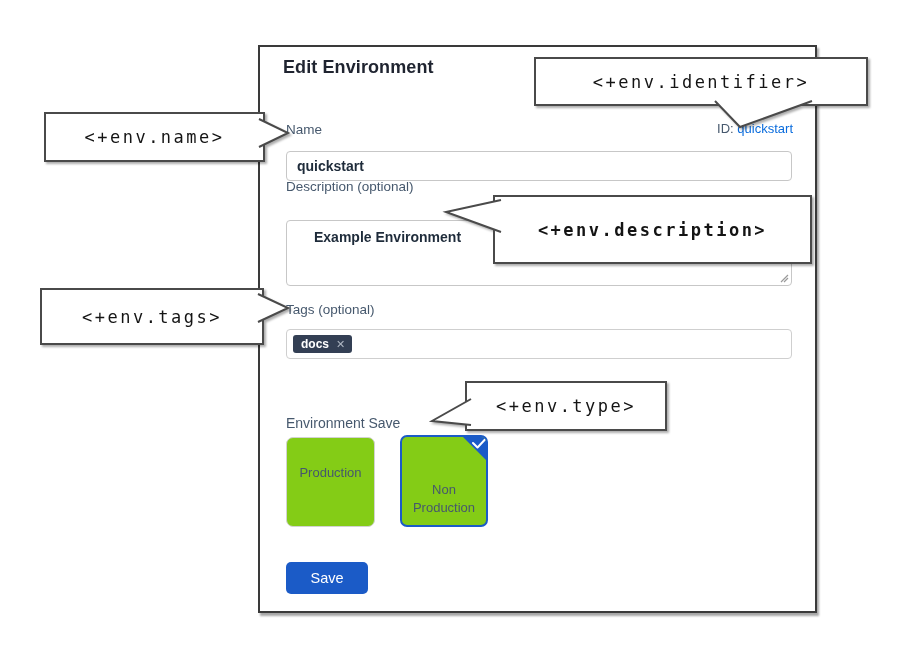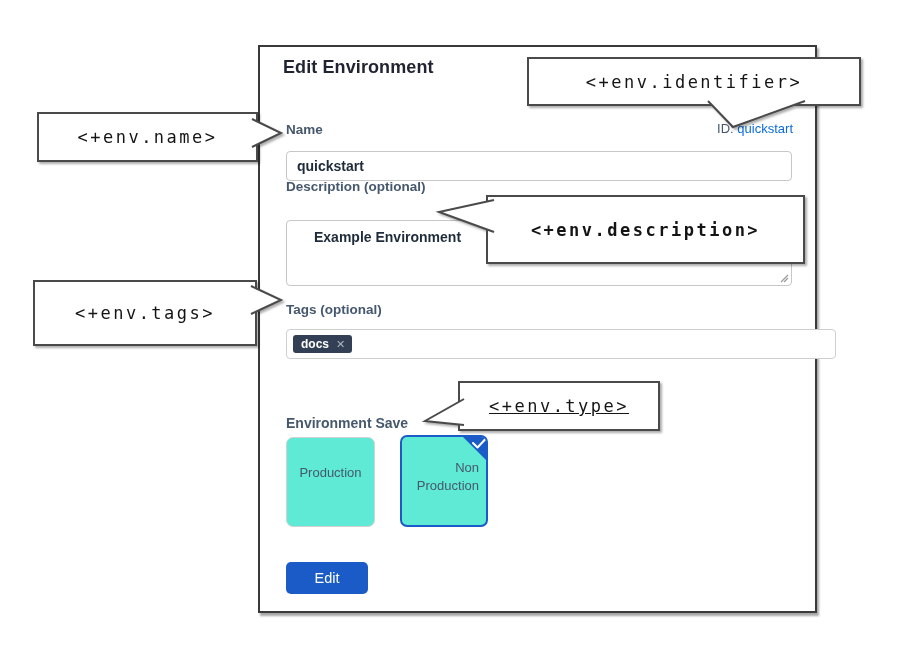--- a/index.html
+++ b/index.html
@@ -20,21 +20,21 @@
     background:#fff;border:2px solid #3a3a3a;
     box-shadow:2px 3px 2px rgba(0,0,0,0.35);
     z-index:1;
   }
   .dialog-title{
     position:absolute;left:23px;top:10px;
     font-size:18px;font-weight:bold;color:#1f2430;letter-spacing:0.1px;
   }
   .field-label{
     position:absolute;left:26px;
-    font-size:13.5px;color:var(--label-color);font-weight:700;
+    font-size:13.5px;color:var(--label-color);font-weight:400;
   }
   .id-row{
     position:absolute;right:22px;top:74px;
     font-size:13px;color:var(--label-color);
   }
   .id-row a{color:var(--link-blue);text-decoration:none;}
   .text-input{
     position:absolute;left:26px;width:506px;height:30px;
     border:1px solid #c7c7c7;border-radius:4px;background:#fff;
     font-family:"Liberation Sans",sans-serif;
@@ -46,65 +46,66 @@
   }
   .textarea{
     width:100%;height:100%;border:1px solid #c7c7c7;border-radius:4px;
     background:#fff;resize:none;outline:none;
     font-family:"Liberation Sans",sans-serif;
     font-size:14px;font-weight:bold;color:var(--input-text);
     padding:8px 27px;
   }
   .resize-handle{position:absolute;right:3px;bottom:3px;}
   .tags-box{
-    position:absolute;left:26px;top:282px;width:550px;height:30px;
+    position:absolute;left:26px;top:282px;width:506px;height:30px;
     border:1px solid #cfcfcf;border-radius:4px;background:#fff;
     display:flex;align-items:center;padding:0 6px;cursor:text;
   }
   .tag-chip{
     background:var(--chip-bg);color:#fff;border-radius:3px;
     font-size:12px;font-weight:bold;
     padding:3px 7px 3px 8px;display:inline-flex;align-items:center;gap:7px;
     line-height:1;
   }
   .tag-x{color:#aeb6c2;font-weight:400;font-size:11px;cursor:pointer;}
   .type-card{
-    position:absolute;background:#5eead4;border-radius:7px;overflow:hidden;
+    position:absolute;background:#84cc16;border-radius:7px;overflow:hidden;
     display:flex;align-items:flex-start;justify-content:center;
     text-align:center;cursor:pointer;
     font-size:13px;color:var(--label-color);line-height:1.35;
   }
   .type-card .card-label{margin-top:26px;}
   .card-production{left:26px;top:390px;width:89px;height:90px;border:1px solid #d2d2d2;}
   .card-nonproduction{left:140px;top:388px;width:88px;height:92px;border:2px solid var(--accent-blue);}
-  .card-nonproduction .card-label{margin-top:22px;width:70px;text-align:right;}
+  .card-nonproduction .card-label{margin-top:44px;width:70px;}
   .check-corner{position:absolute;top:-2px;right:-2px;}
   .save-button{
     position:absolute;left:26px;top:515px;width:82px;height:32px;
     background:var(--accent-blue);color:#fff;border:none;border-radius:5px;
     font-family:"Liberation Sans",sans-serif;font-size:14.5px;
     cursor:pointer;
   }
 
   
   .callout{
     position:absolute;z-index:10;
     background:#fff;border:2px solid var(--callout-border);
     display:flex;align-items:center;justify-content:center;
     font-family:"DejaVu Sans Mono",monospace;
     font-size:17px;letter-spacing:2.5px;color:#141414;
     filter:drop-shadow(2px 2px 1.2px rgba(0,0,0,0.32));
+    margin-left:7px;
   }
   .callout .tail{position:absolute;left:-2px;top:-2px;overflow:visible;pointer-events:none;}
   .callout .tail path{fill:#fff;stroke:var(--callout-border);stroke-width:2;stroke-linejoin:miter;}
   .co-identifier{left:527px;top:57px;width:334px;height:49px;}
   .co-name{left:37px;top:112px;width:221px;height:50px;}
   .co-description{left:486px;top:195px;width:319px;height:69px;font-weight:bold;}
-  .co-tags{left:33px;top:280px;width:224px;height:66px;}
-  .co-type{left:458px;top:381px;width:202px;height:50px;text-decoration:underline;}
+  .co-tags{left:33px;top:288px;width:224px;height:57px;}
+  .co-type{left:458px;top:381px;width:202px;height:50px;}
 </style>
 </head>
 <body>
 
 <div class="dialog">
 
   <div class="dialog-title">Edit Environment</div>
 
   <div class="field-label" style="top:75px;">Name</div>
 
@@ -140,21 +141,21 @@
   </div>
 
   <div class="type-card card-nonproduction">
     <span class="card-label">Non Production</span>
     <svg class="check-corner" width="30" height="30">
       <polygon points="3,0 30,0 30,27" fill="#1b5bc7"></polygon>
       <path d="M15,8 L19.5,12.5 L27,4.5" stroke="#ffffff" stroke-width="2" fill="none" stroke-linecap="round" stroke-linejoin="round"></path>
     </svg>
   </div>
 
-  <button class="save-button">Edit</button>
+  <button class="save-button">Save</button>
 </div>
 
 <div class="callout co-identifier">
   <span>&lt;+env.identifier&gt;</span>
   <svg class="tail" width="334" height="49" viewBox="0 0 334 49">
     <path d="M 181,44 L 206,70 L 278,44"></path>
   </svg>
 </div>
 
 <div class="callout co-name">

